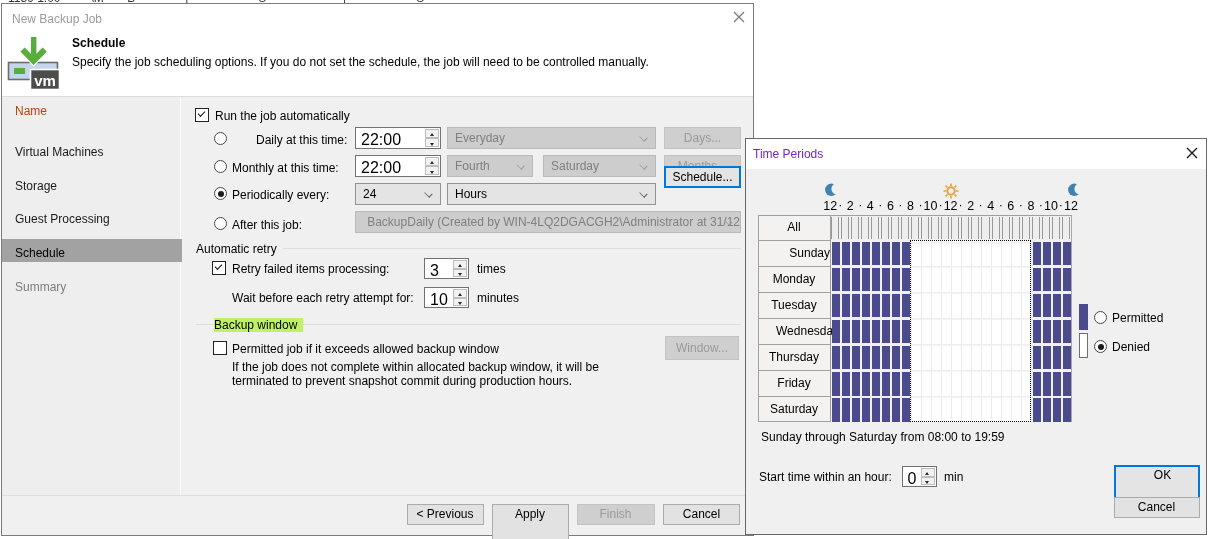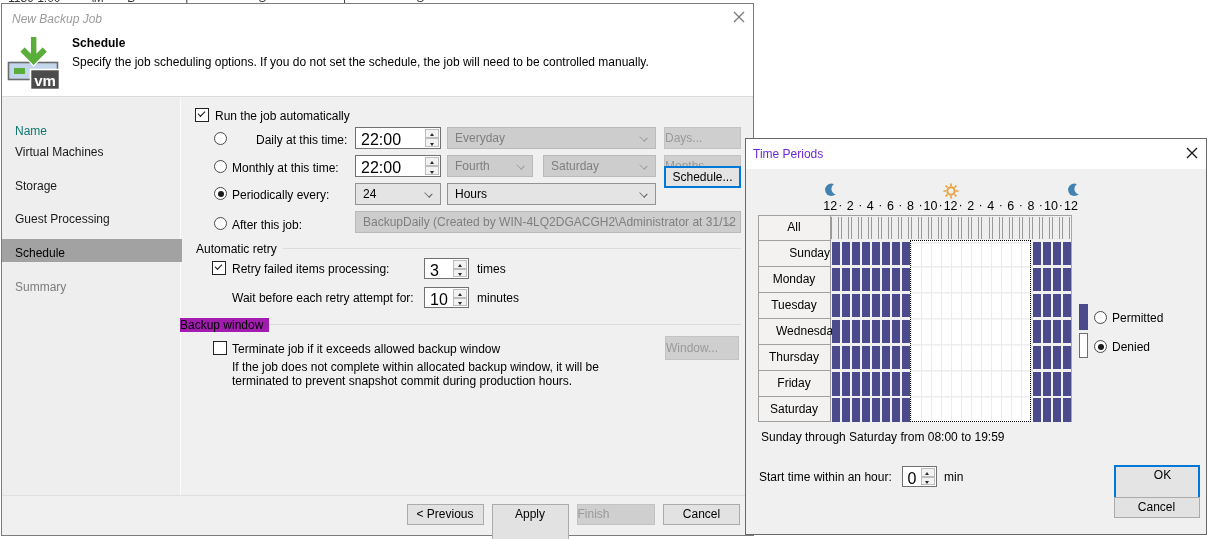--- a/index.html
+++ b/index.html
@@ -5,53 +5,53 @@
 html,body{width:1209px;height:539px;background:#ffffff;font-family:"Liberation Sans",sans-serif;overflow:hidden;position:relative;}
 .abs{position:absolute;}
 .txt{position:absolute;font-size:12px;color:#000;white-space:nowrap;line-height:14px;}
 .cb{position:absolute;width:14px;height:14px;background:#fff;border:1px solid #222;}
 .check{position:absolute;left:2px;top:2px;width:7px;height:4px;border-left:1.7px solid #111;border-bottom:1.7px solid #111;transform:rotate(-45deg);}
 .radio{position:absolute;width:13px;height:13px;border-radius:50%;border:1px solid #4a4a4a;background:#fff;}
 .rdot{position:absolute;left:3px;top:3px;width:6px;height:6px;border-radius:50%;background:#1a1a1a;}
 .ddis{position:absolute;background:#cdcdcd;border:1px solid #bababa;color:#7f7f7f;font-size:12px;line-height:20px;padding-left:7px;overflow:hidden;white-space:nowrap;}
 .den{position:absolute;background:#e4e4e4;border:1px solid #939393;color:#000;font-size:12px;line-height:20px;padding-left:7px;overflow:hidden;white-space:nowrap;}
 .btn{position:absolute;background:#e2e2e2;border:1px solid #ababab;color:#000;font-size:12px;text-align:center;}
-.btndis{position:absolute;background:#cfcfcf;border:1px solid #c3c3c3;color:#9a9a9a;font-size:12px;}
+.btndis{position:absolute;background:#cfcfcf;border:1px solid #c3c3c3;color:#9a9a9a;font-size:12px;text-align:center;}
 .btnfoc{position:absolute;background:#e4e4e4;border:2px solid #0078d7;color:#000;font-size:12px;text-align:center;}
 .chev{position:absolute;width:8px;height:8px;}
 .chev:before{content:'';position:absolute;left:1px;top:0px;width:6px;height:6px;border-right:1.5px solid #5a5a5a;border-bottom:1.5px solid #5a5a5a;transform:rotate(45deg) scale(1,0.7);transform-origin:center;}
 .chevg:before{border-color:#9a9a9a;}
 .spin{position:absolute;background:#fff;border:1px solid #717171;}
 .spintxt{position:absolute;left:5px;top:3px;font-size:16px;color:#000;}
 .spbtns{position:absolute;right:1px;top:1px;bottom:1px;width:14px;}
 .spb{position:absolute;left:0;width:14px;height:50%;background:#f2f2f2;border:1px solid #bdbdbd;}
 .spbu{top:0;} .spbd{bottom:0;}
 .tri-u{position:absolute;left:3.5px;top:3px;width:0;height:0;border-left:2.8px solid transparent;border-right:2.8px solid transparent;border-bottom:3.4px solid #2a2a2a;}
 .tri-d{position:absolute;left:3.5px;top:3.5px;width:0;height:0;border-left:2.8px solid transparent;border-right:2.8px solid transparent;border-top:3.4px solid #2a2a2a;}
 </style></head><body>
 
 <div class="txt" style="left:8px;top:-9px;font-size:12px;color:#333;">1139 1:00 &nbsp;&nbsp;&nbsp;&nbsp;&nbsp;&nbsp;&nbsp; \M &nbsp;&nbsp;&nbsp;&nbsp;&nbsp; B &nbsp;&nbsp;&nbsp;&nbsp;&nbsp;&nbsp;&nbsp;&nbsp;&nbsp;&nbsp;&nbsp;&nbsp;&nbsp; | &nbsp;&nbsp;&nbsp;&nbsp;&nbsp;&nbsp;&nbsp;&nbsp;&nbsp;&nbsp;&nbsp;&nbsp;&nbsp;&nbsp;&nbsp;&nbsp;&nbsp;&nbsp;&nbsp; S &nbsp;&nbsp;&nbsp;&nbsp;&nbsp;&nbsp;&nbsp;&nbsp;&nbsp;&nbsp;&nbsp;&nbsp;&nbsp;&nbsp;&nbsp;&nbsp;&nbsp;&nbsp;&nbsp;&nbsp;&nbsp; | &nbsp;&nbsp;&nbsp;&nbsp;&nbsp;&nbsp;&nbsp;&nbsp;&nbsp;&nbsp;&nbsp;&nbsp;&nbsp;&nbsp;&nbsp;&nbsp;&nbsp;&nbsp;&nbsp; S</div>
 <div class="abs" style="left:1px;top:3px;width:753px;height:533px;background:#f0f0f0;border:1px solid #7b7b7b;"></div>
 <div class="abs" style="left:2px;top:4px;width:751px;height:93px;background:#ffffff;border-bottom:1px solid #dcdcdc;"></div>
-<div class="txt" style="left:12px;top:12px;color:#9b9b9b;font-style:italic;">New Backup Job</div>
+<div class="txt" style="left:12px;top:12px;color:#9b9b9b;">New Backup Job</div>
 <svg class="abs" style="left:733px;top:11px;" width="12" height="12">
     <path d="M1 1 L11 11 M11 1 L1 11" stroke="#7a7a7a" stroke-width="1.3"></path>
   </svg>
 <svg class="abs" style="left:7px;top:33px;" width="54" height="58">
 <rect x="1.5" y="29.5" width="49" height="17" fill="#c3d6ec" stroke="#6b6b6b" stroke-width="1.6"></rect>
 <rect x="7" y="35" width="11" height="6" fill="#58ad3b"></rect>
 <path d="M23.3 3.5 H30 V19.2 L35.6 13.6 L40.6 18.6 L26.6 32.8 L12.6 18.6 L17.6 13.6 L23.3 19.2 Z" fill="#58ad3b" stroke="#ffffff" stroke-width="1.2"></path>
 <rect x="23.5" y="36.5" width="29" height="20" fill="#4c4c4c" stroke="#fff" stroke-width="1.6"></rect>
 <text x="38" y="53" font-family="Liberation Sans" font-size="15" font-weight="bold" fill="#fff" text-anchor="middle">vm</text>
 </svg>
 <div class="txt" style="left:72px;top:36px;font-weight:bold;">Schedule</div>
 <div class="txt" style="left:72px;top:55px;">Specify the job scheduling options. If you do not set the schedule, the job will need to be controlled manually.</div>
 <div class="abs" style="left:2px;top:98px;width:179px;height:398px;background:#eeeeee;border-right:1px solid #fbfbfb;"></div>
 <div class="abs" style="left:2px;top:238.5px;width:180px;height:23.5px;background:#a2a2a2;"></div>
-<div class="txt" style="left:15px;top:124px;color:#0f766e;">Name</div>
+<div class="txt" style="left:15px;top:104px;color:#c2410c;">Name</div>
 <div class="txt" style="left:15px;top:145px;color:#1a1a1a;">Virtual Machines</div>
 <div class="txt" style="left:15px;top:179px;color:#1a1a1a;">Storage</div>
 <div class="txt" style="left:15px;top:212px;color:#1a1a1a;">Guest Processing</div>
 <div class="txt" style="left:15px;top:245.5px;color:#000;">Schedule</div>
 <div class="txt" style="left:15px;top:280px;color:#7d7d7d;">Summary</div>
 <div class="cb" style="left:195px;top:108px;">
     <div class="check"></div>
   </div>
 <div class="txt" style="left:215px;top:109px;">Run the job automatically</div>
 <div class="radio" style="left:214px;top:131.5px;"></div>
@@ -92,21 +92,21 @@
 <div class="ddis" style="left:447px;top:155px;width:86px;height:22px;">Fourth</div>
 <div class="chev chevg" style="left:516px;top:162px;"></div>
 <div class="ddis" style="left:543px;top:155px;width:113px;height:22px;">Saturday</div>
 <div class="chev chevg" style="left:639px;top:162px;"></div>
 <div class="btndis" style="left:664px;top:155px;width:77px;height:22px;line-height:20px;">Months...</div>
 <div class="den" style="left:355px;top:183px;width:86px;height:22px;">24</div>
 <div class="chev" style="left:424px;top:190px;"></div>
 <div class="den" style="left:447px;top:183px;width:209px;height:22px;">Hours</div>
 <div class="chev" style="left:639px;top:190px;"></div>
 <div class="btnfoc" style="left:664px;top:166px;width:77px;height:22px;line-height:18px;">Schedule...</div>
-<div class="ddis" style="left:355px;top:211px;width:386px;height:22px;">BackupDaily (Created by WIN-4LQ2DGACGH2\Administrator at 31/12</div>
+<div class="ddis" style="left:355px;top:211px;width:386px;height:22px;text-align:right;">BackupDaily (Created by WIN-4LQ2DGACGH2\Administrator at 31/12</div>
 <div class="chev chevg" style="left:724px;top:218px;"></div>
 <div class="abs" style="left:196px;top:248px;width:545px;height:1px;background:#dcdcdc;"></div>
 <div class="txt" style="left:196px;top:242px;background:#f0f0f0;padding-right:6px;">Automatic retry</div>
 <div class="cb" style="left:212px;top:261px;">
     <div class="check"></div>
   </div>
 <div class="txt" style="left:232px;top:262px;">Retry failed items processing:</div>
 <div class="spin" style="left:424px;top:258px;width:45px;height:21px;">
     <div class="spintxt">3</div>
     <div class="spbtns">
@@ -126,23 +126,23 @@
       <div class="spb spbu">
         <div class="tri-u"></div>
       </div>
       <div class="spb spbd">
         <div class="tri-d"></div>
       </div>
     </div>
   </div>
 <div class="txt" style="left:477px;top:291px;">minutes</div>
 <div class="abs" style="left:196px;top:324px;width:545px;height:1px;background:#dcdcdc;"></div>
-<div class="txt" style="left:180px;top:318px;background:#a21caf;padding-right:6px;">Backup window</div>
+<div class="txt" style="left:214px;top:318px;background:#bef264;padding-right:6px;">Backup window</div>
 <div class="cb" style="left:213px;top:341px;"></div>
-<div class="txt" style="left:232px;top:342px;">Terminate job if it exceeds allowed backup window</div>
+<div class="txt" style="left:232px;top:342px;">Permitted job if it exceeds allowed backup window</div>
 <div class="btndis" style="left:665px;top:336px;width:74px;height:24px;line-height:22px;">Window...</div>
 <div class="txt" style="left:232px;top:360px;">If the job does not complete within allocated backup window, it will be</div>
 <div class="txt" style="left:232px;top:374px;">terminated to prevent snapshot commit during production hours.</div>
 <div class="abs" style="left:2px;top:495px;width:751px;height:1px;background:#dfdfdf;"></div>
 <div class="btn" style="left:406.5px;top:504px;width:77px;height:21px;line-height:19px;">&lt; Previous</div>
 <div class="btn" style="left:491.5px;top:504px;width:77px;height:38px;line-height:19px;">Apply</div>
 <div class="btndis" style="left:576.5px;top:504px;width:78px;height:21px;line-height:19px;">Finish</div>
 <div class="btn" style="left:663px;top:504px;width:77px;height:21px;line-height:19px;">Cancel</div>
 <div class="abs" style="left:745px;top:138px;width:462px;height:397px;background:#f0f0f0;border:1px solid #686868;"></div>
 <div class="abs" style="left:746px;top:139px;width:460px;height:30px;background:#ffffff;"></div>

